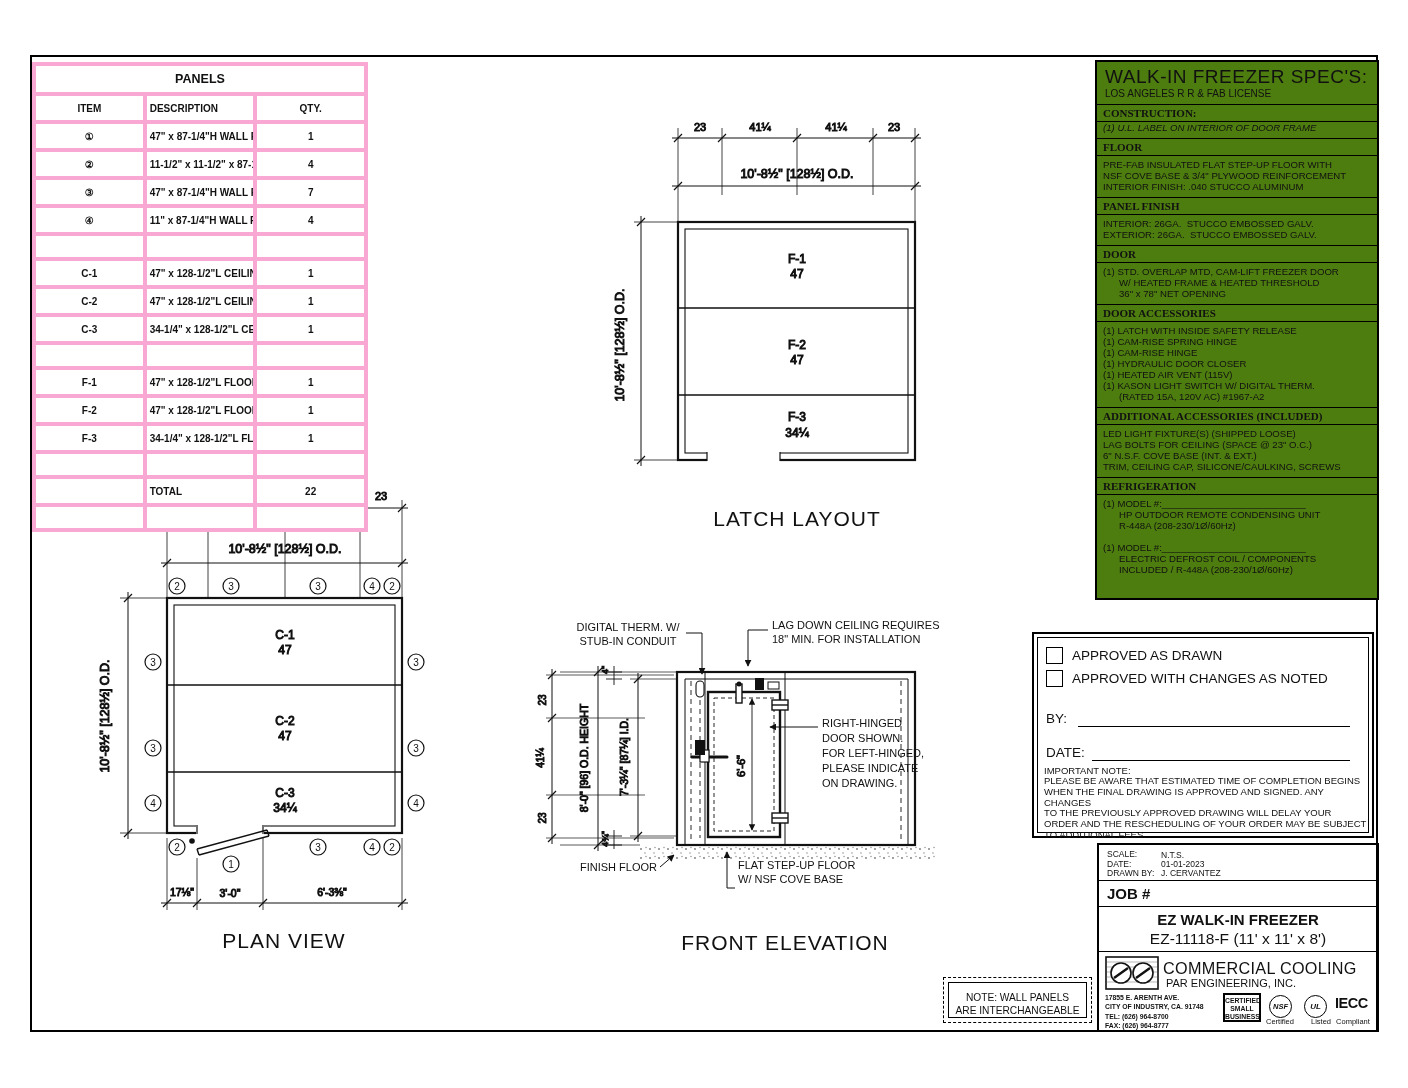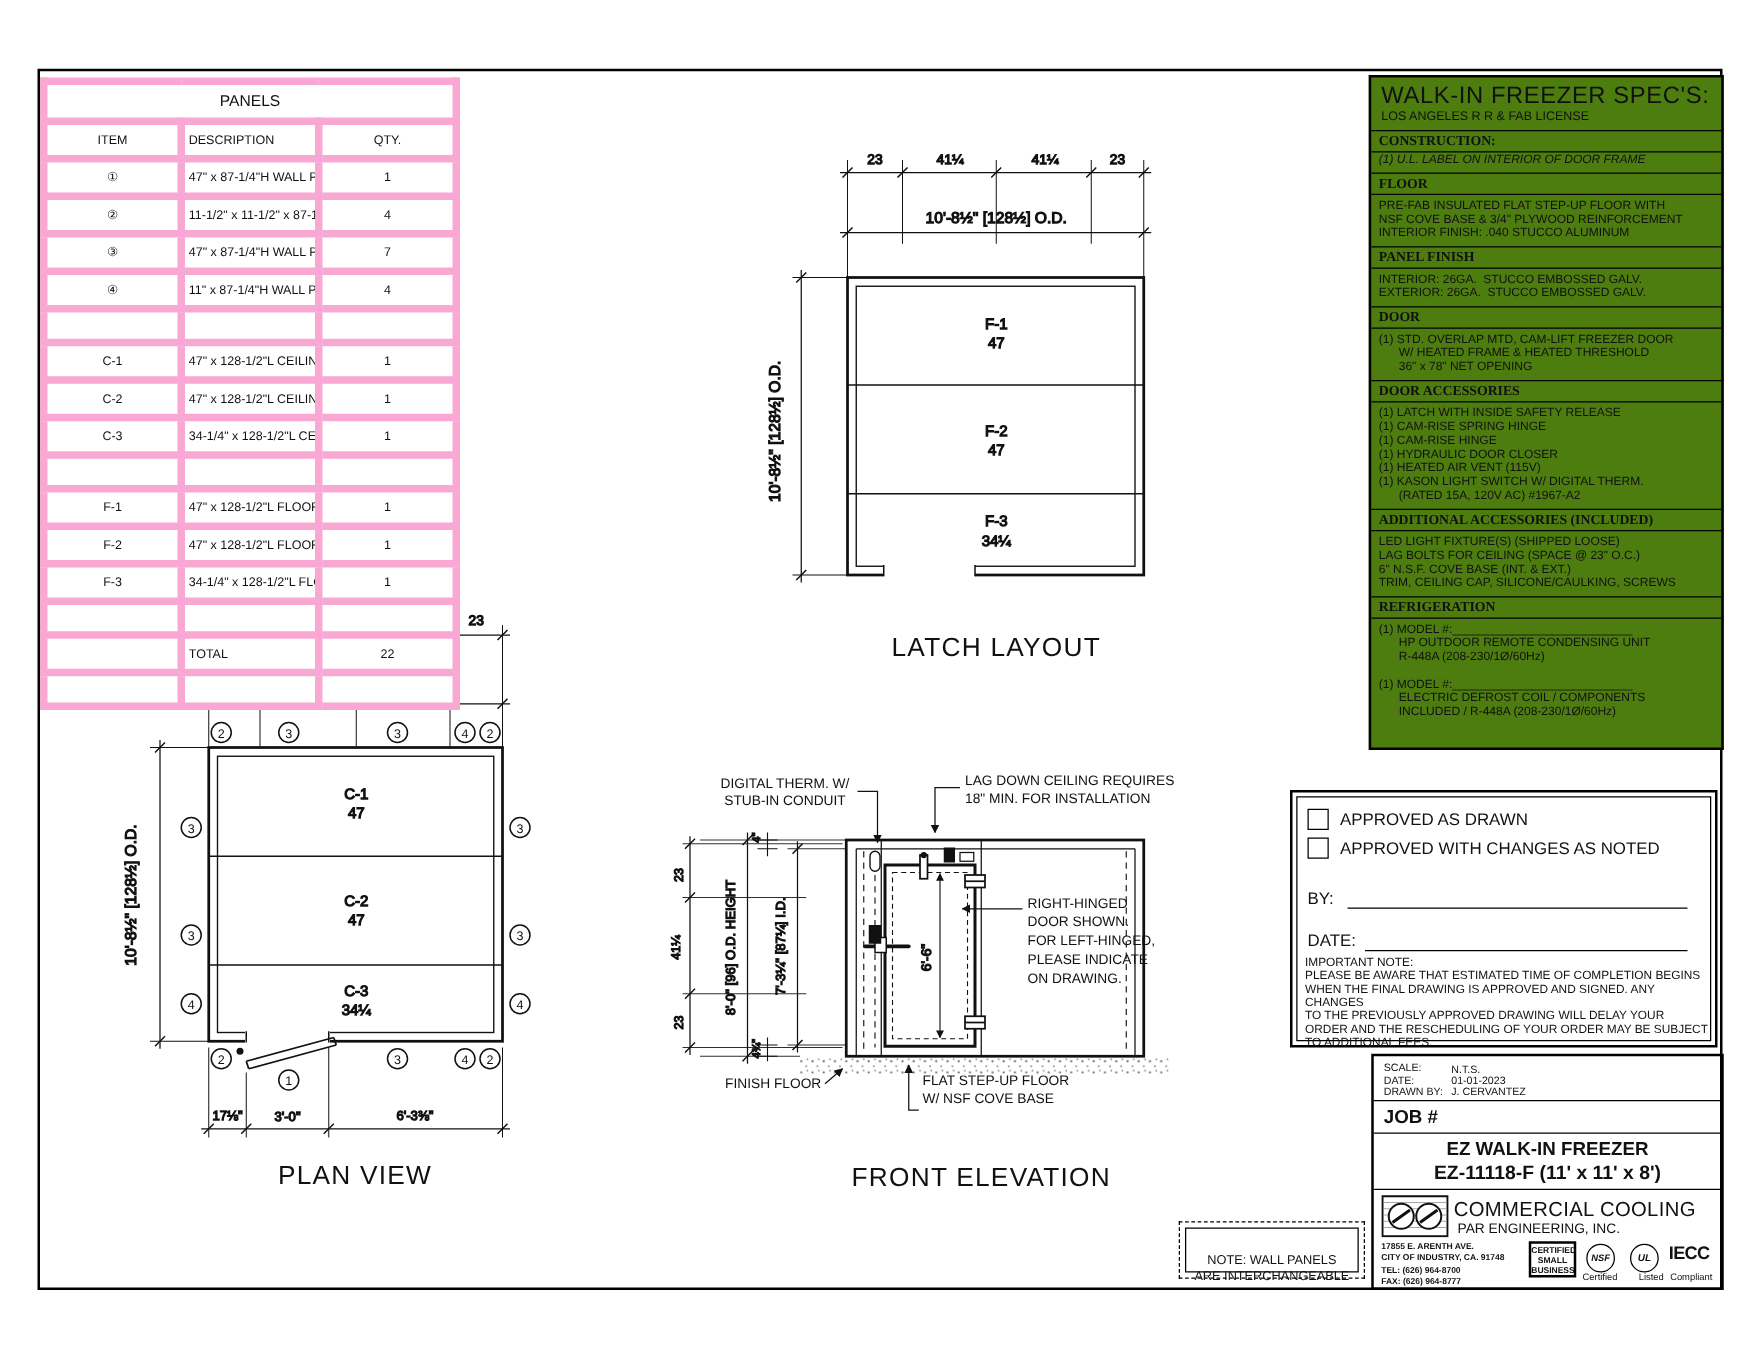--- a/index.html
+++ b/index.html
@@ -4,21 +4,21 @@
 <style>
   html,body{margin:0;padding:0;background:#fff;}
   #sheet{position:relative;width:1408px;height:1088px;background:#fff;overflow:hidden;
          font-family:"Liberation Sans",sans-serif;color:#111;}
   .abs{position:absolute;}
   .pre{white-space:pre-wrap;}
   svg{position:absolute;left:0;top:0;}
   svg text{font-family:"Liberation Sans",sans-serif;fill:#111;}
   
   #panels-table{border-collapse:collapse;table-layout:fixed;width:336px;background:#fff;}
-  #panels-table td,#panels-table th{border:6px solid #f9a8d4;font-size:10px;font-weight:normal;
+  #panels-table td,#panels-table th{border:4px solid #f9a8d4;font-size:10px;font-weight:bold;
      padding:4px 3px;height:16px;overflow:hidden;white-space:nowrap;}
   #panels-table .tt{font-size:12.5px;text-align:center;height:18px;}
   #panels-table .ci{text-align:center;}
   #panels-table .qy{text-align:center;}
   #panels-table .blank td{height:13px;}
   #panels-table{border:2px solid #000;}
   
   .spec-box{border:2px solid #000;background:#4d7c0f;}
   .spec-title{font-size:19px;padding:4px 8px 0;letter-spacing:.5px;}
   .spec-sub{font-size:10px;padding:0 8px 5px;}
@@ -389,21 +389,21 @@
     <div class="abs" style="left:8px;top:5px;font-size:8.5px;line-height:9.5px;">SCALE:</div>
     <div class="abs" style="left:62px;top:5px;font-size:8.5px;">N.T.S.</div>
     <div class="abs" style="left:8px;top:14px;font-size:8.5px;">DATE:</div>
     <div class="abs" style="left:62px;top:14px;font-size:8.5px;">01-01-2023</div>
     <div class="abs" style="left:8px;top:23px;font-size:8.5px;">DRAWN BY:</div>
     <div class="abs" style="left:62px;top:23px;font-size:8.5px;">J. CERVANTEZ</div>
     <div class="abs tb-line" style="left:0;top:35px;"></div>
     <div class="abs" style="left:8px;top:40px;font-size:15px;font-weight:bold;">JOB #</div>
     <div class="abs tb-line" style="left:0;top:61px;"></div>
     <div class="abs" style="left:0;top:66px;width:100%;text-align:center;font-size:15px;font-weight:bold;">EZ WALK-IN FREEZER</div>
-    <div class="abs" style="left:0;top:85px;width:100%;text-align:center;font-size:15.5px;font-weight:bold;">EZ-11118-F  (11' x 11' x 8')</div>
+    <div class="abs" style="left:0;top:85px;width:100%;text-align:center;font-size:15.5px;font-weight:normal;">EZ-11118-F  (11' x 11' x 8')</div>
     <div class="abs tb-line" style="left:0;top:106px;"></div>
     <svg class="abs" style="left:6px;top:111px;" width="54" height="34">
       <rect x="1" y="1" width="52" height="32" fill="#fff" stroke="#111" stroke-width="1.6"></rect>
       <path d="M2 6H52M2 11H52M2 16H52M2 21H52M2 26H52" stroke="#999" stroke-width="0.7"></path>
       <circle cx="16" cy="17" r="10" fill="#fff" stroke="#111" stroke-width="1.6"></circle>
       <circle cx="38" cy="17" r="10" fill="#fff" stroke="#111" stroke-width="1.6"></circle>
       <path d="M9 22L23 12M31 22L45 12" stroke="#111" stroke-width="2.4"></path>
     </svg>
     <div class="abs" style="left:64px;top:114px;font-size:16.2px;letter-spacing:.3px;">COMMERCIAL COOLING</div>
     <div class="abs" style="left:67px;top:132px;font-size:11px;">PAR ENGINEERING, INC.</div>
@@ -416,17 +416,17 @@
 BUSINESS</div>
     <div class="abs circle-mark" style="left:170px;top:150px;font-size:7.5px;">NSF</div>
     <div class="abs" style="left:164px;top:172px;width:34px;text-align:center;font-size:7.5px;">Certified</div>
     <div class="abs circle-mark" style="left:205px;top:150px;font-size:8px;">UL</div>
     <div class="abs" style="left:200px;top:172px;width:32px;text-align:right;font-size:7.5px;">Listed</div>
     <div class="abs" style="left:236px;top:150px;font-size:14.5px;font-weight:bold;letter-spacing:-.5px;">IECC</div>
     <div class="abs" style="left:232px;top:172px;width:44px;text-align:center;font-size:7.5px;">Compliant</div>
   </div>
 
   <div class="abs" style="left:943px;top:977px;width:149px;height:46px;border:1.6px dashed #000;box-sizing:border-box;">
-    <div class="abs pre" style="inset:4px;border:1px solid #000;font-size:10.2px;line-height:12.5px;text-align:center;padding-top:20px;">NOTE: WALL PANELS
+    <div class="abs pre" style="inset:4px;border:1px solid #000;font-size:10.2px;line-height:12.5px;text-align:center;padding-top:9px;">NOTE: WALL PANELS
 ARE INTERCHANGEABLE</div>
   </div>
 
 </div>
 
 </body></html>

